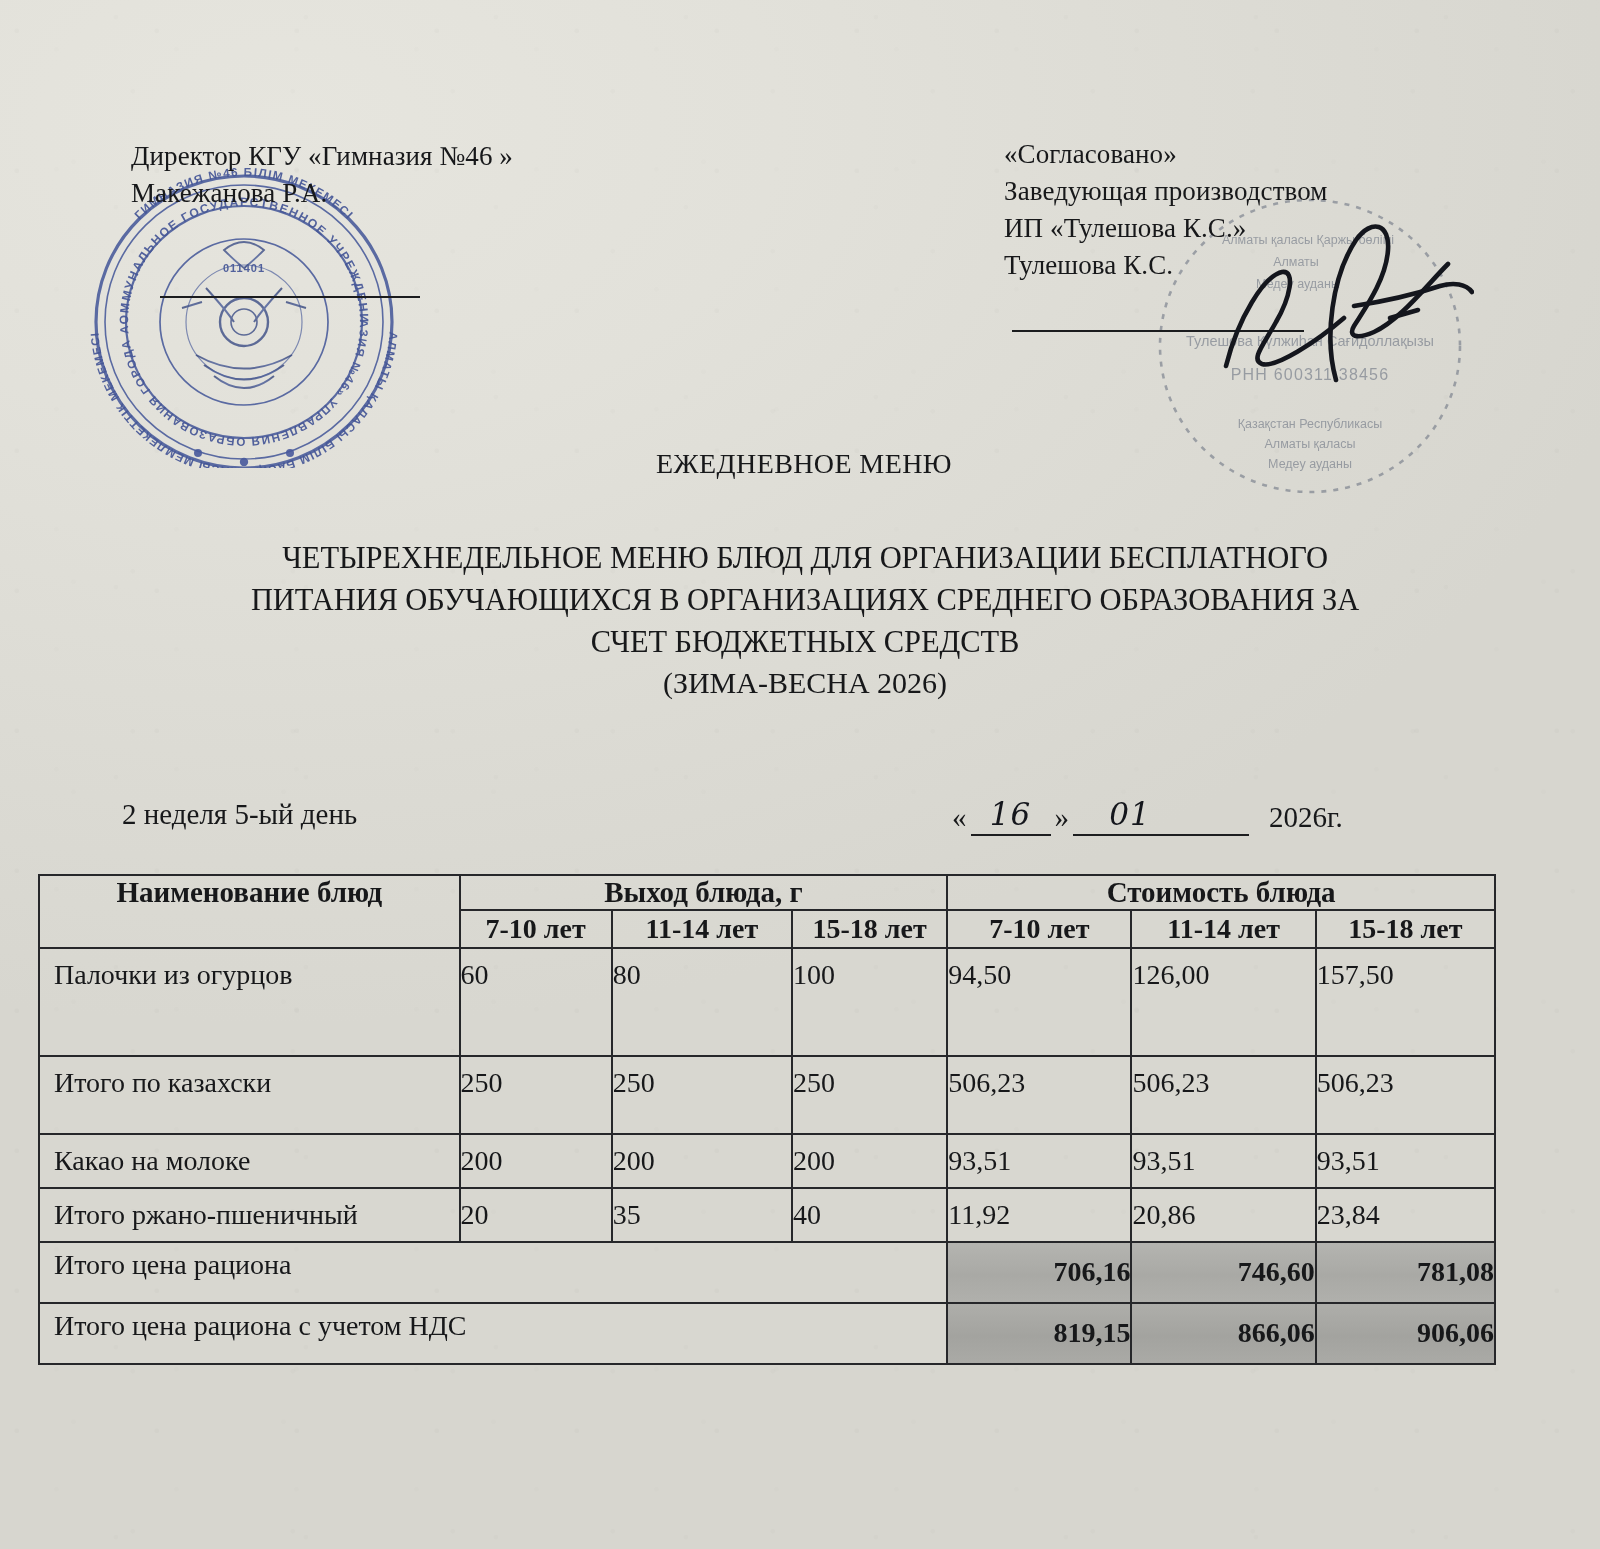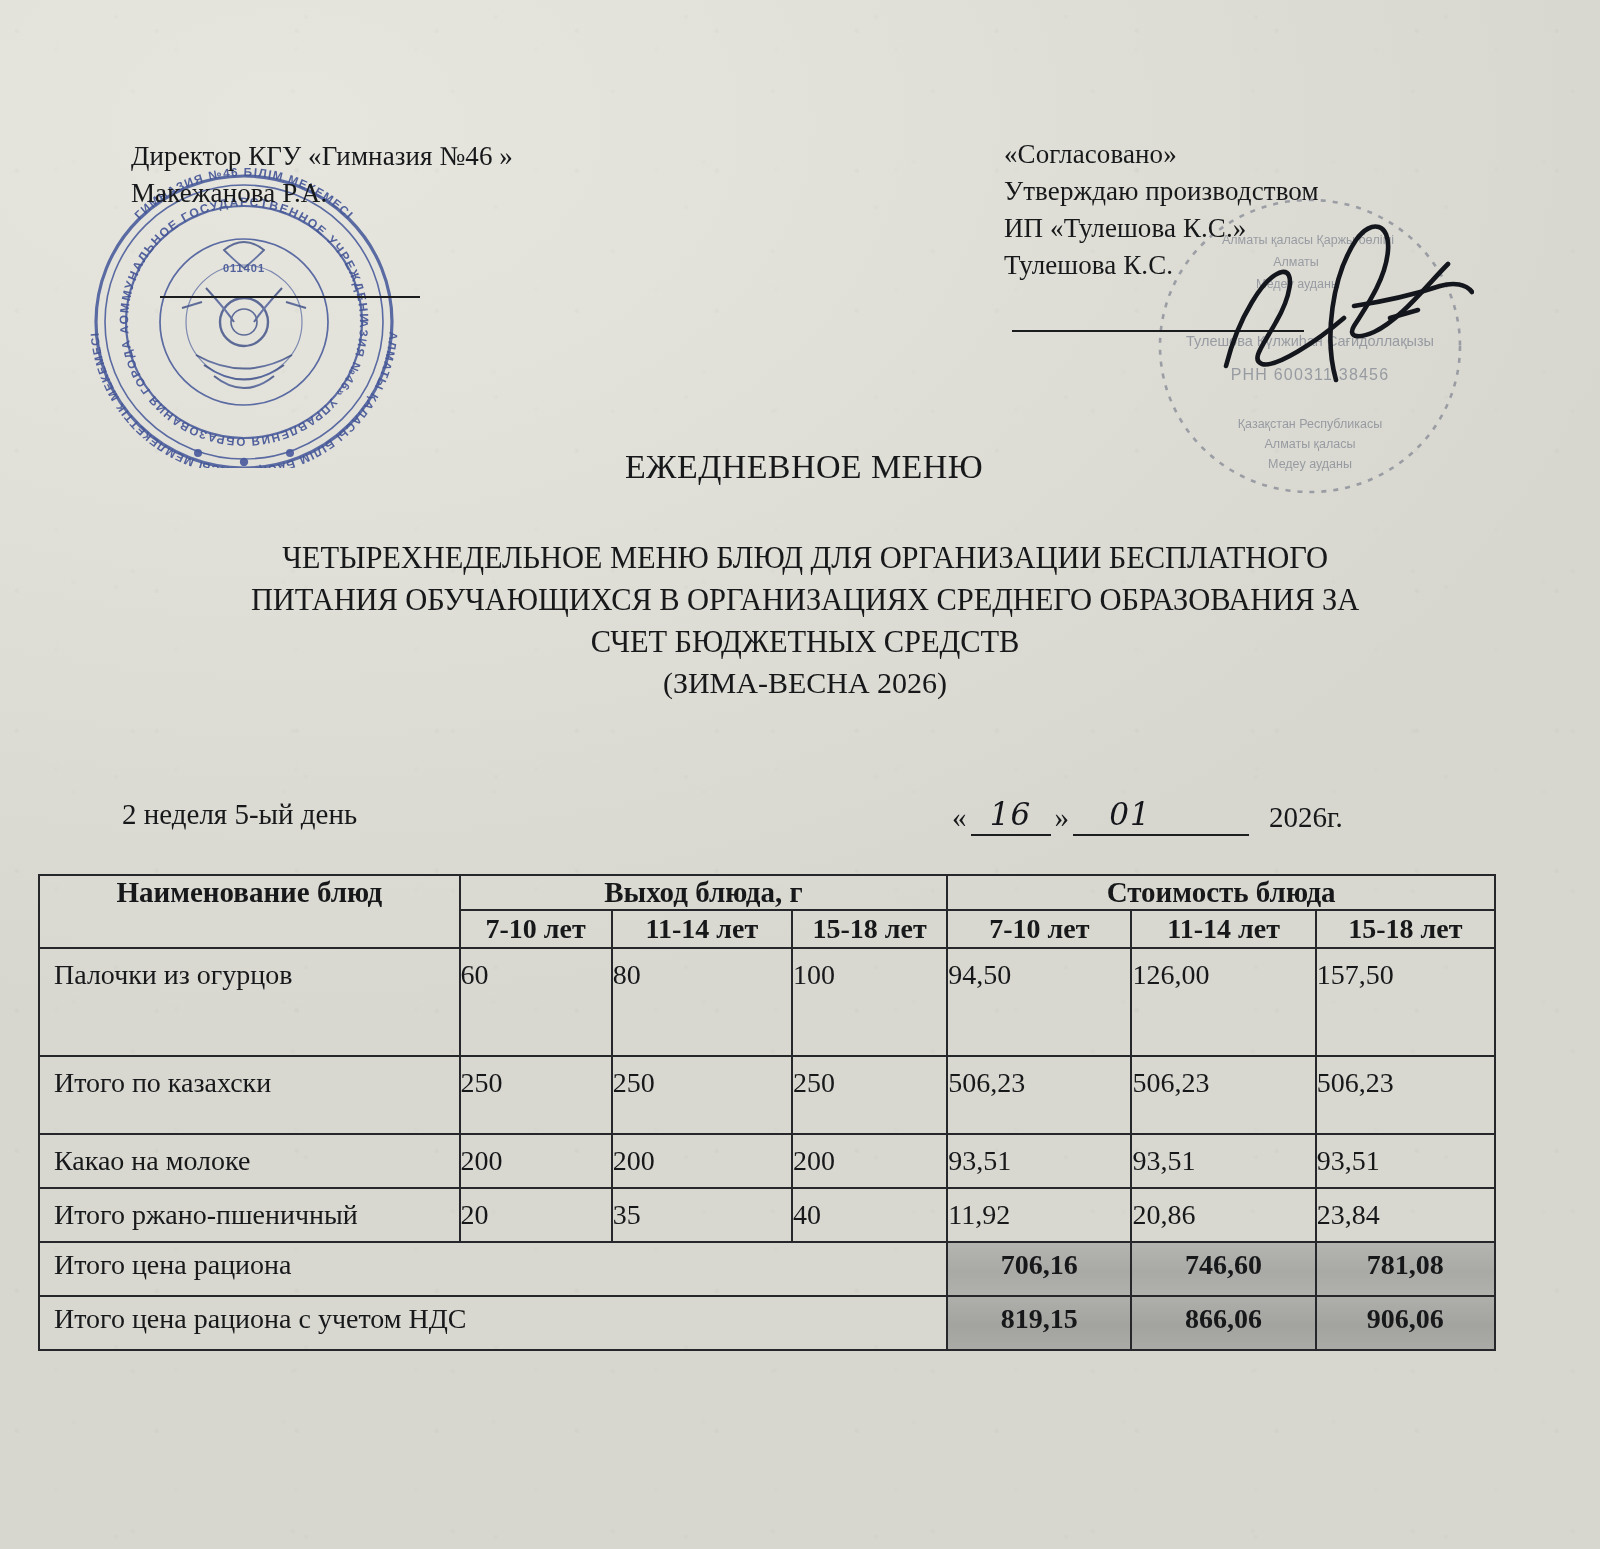--- a/index.html
+++ b/index.html
@@ -82,21 +82,21 @@
     width: 270px; height: 170px;
     z-index: 8;
   }
 
   
   .doc-title {
     position: absolute;
     left: 8px; right: 0;
     top: 448px;
     text-align: center;
-    font-size: 34px;
+    font-size: 28px;
     letter-spacing: .4px;
     z-index: 5;
   }
   .doc-subtitle {
     position: absolute;
     left: 150px;
     width: 1310px;
     top: 538px;
     text-align: center;
     font-size: 30.5px;
@@ -205,23 +205,23 @@
   tr.r-short td { height: 42px; }
 
   tr.total td { height: 46px; }
   td.total-label {
     text-align: left;
     padding: 6px 0 0 14px;
     white-space: nowrap;
     font-weight: normal;
   }
   td.total-val {
-    text-align: center;
+    text-align: right;
     font-weight: bold;
-    padding-top: 6px;
+    padding-top: 13px;
     background: linear-gradient(180deg,#b4b4b0 0%,#a9a9a5 55%,#b0b0ac 100%);
   }
   td.total-val.shade2 {
     background: linear-gradient(180deg,#aeaeaa 0%,#a3a39f 55%,#aaaaa6 100%);
   }
 
   .col-name { width: 420px; }
   .col-w1   { width: 152px; }
   .col-w2   { width: 180px; }
   .col-w3   { width: 155px; }
@@ -313,21 +313,21 @@
   </svg>
 
   <div class="approval approval-left">
     <div>Директор КГУ «Гимназия №46 »</div>
     <div>Макежанова Р.А.</div>
   </div>
   <div class="sign-line sign-line-left"></div>
 
   <div class="approval approval-right">
     <div>«Согласовано»</div>
-    <div>Утверждаю производством</div>
+    <div>Заведующая производством</div>
     <div>ИП «Тулешова К.С.»</div>
     <div>Тулешова К.С.</div>
   </div>
   <div class="sign-line sign-line-right"></div>
 
   <div class="doc-title">ЕЖЕДНЕВНОЕ МЕНЮ</div>
 
   <div class="doc-subtitle">
     <div>ЧЕТЫРЕХНЕДЕЛЬНОЕ МЕНЮ БЛЮД ДЛЯ ОРГАНИЗАЦИИ БЕСПЛАТНОГО</div>
     <div>ПИТАНИЯ ОБУЧАЮЩИХСЯ В ОРГАНИЗАЦИЯХ СРЕДНЕГО ОБРАЗОВАНИЯ ЗА</div>

